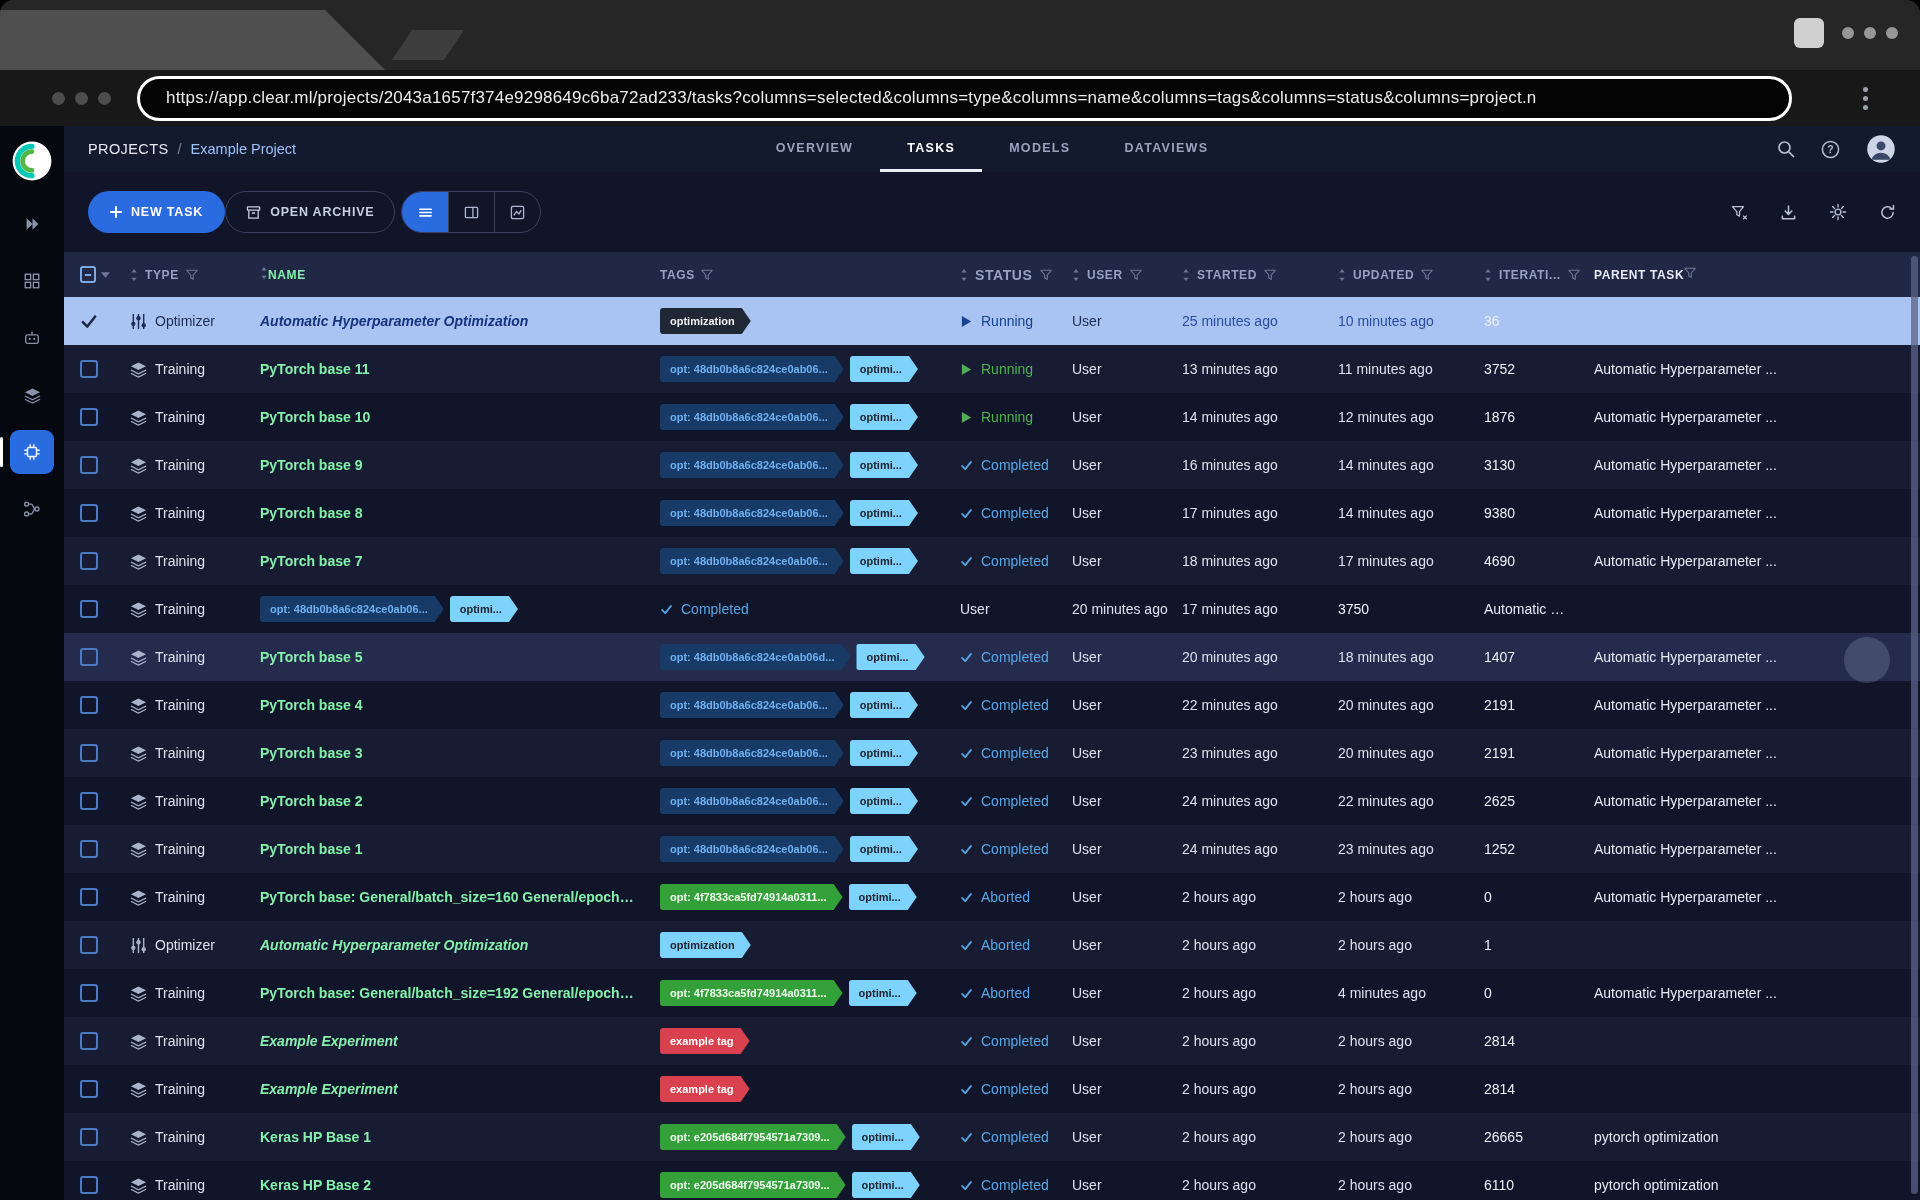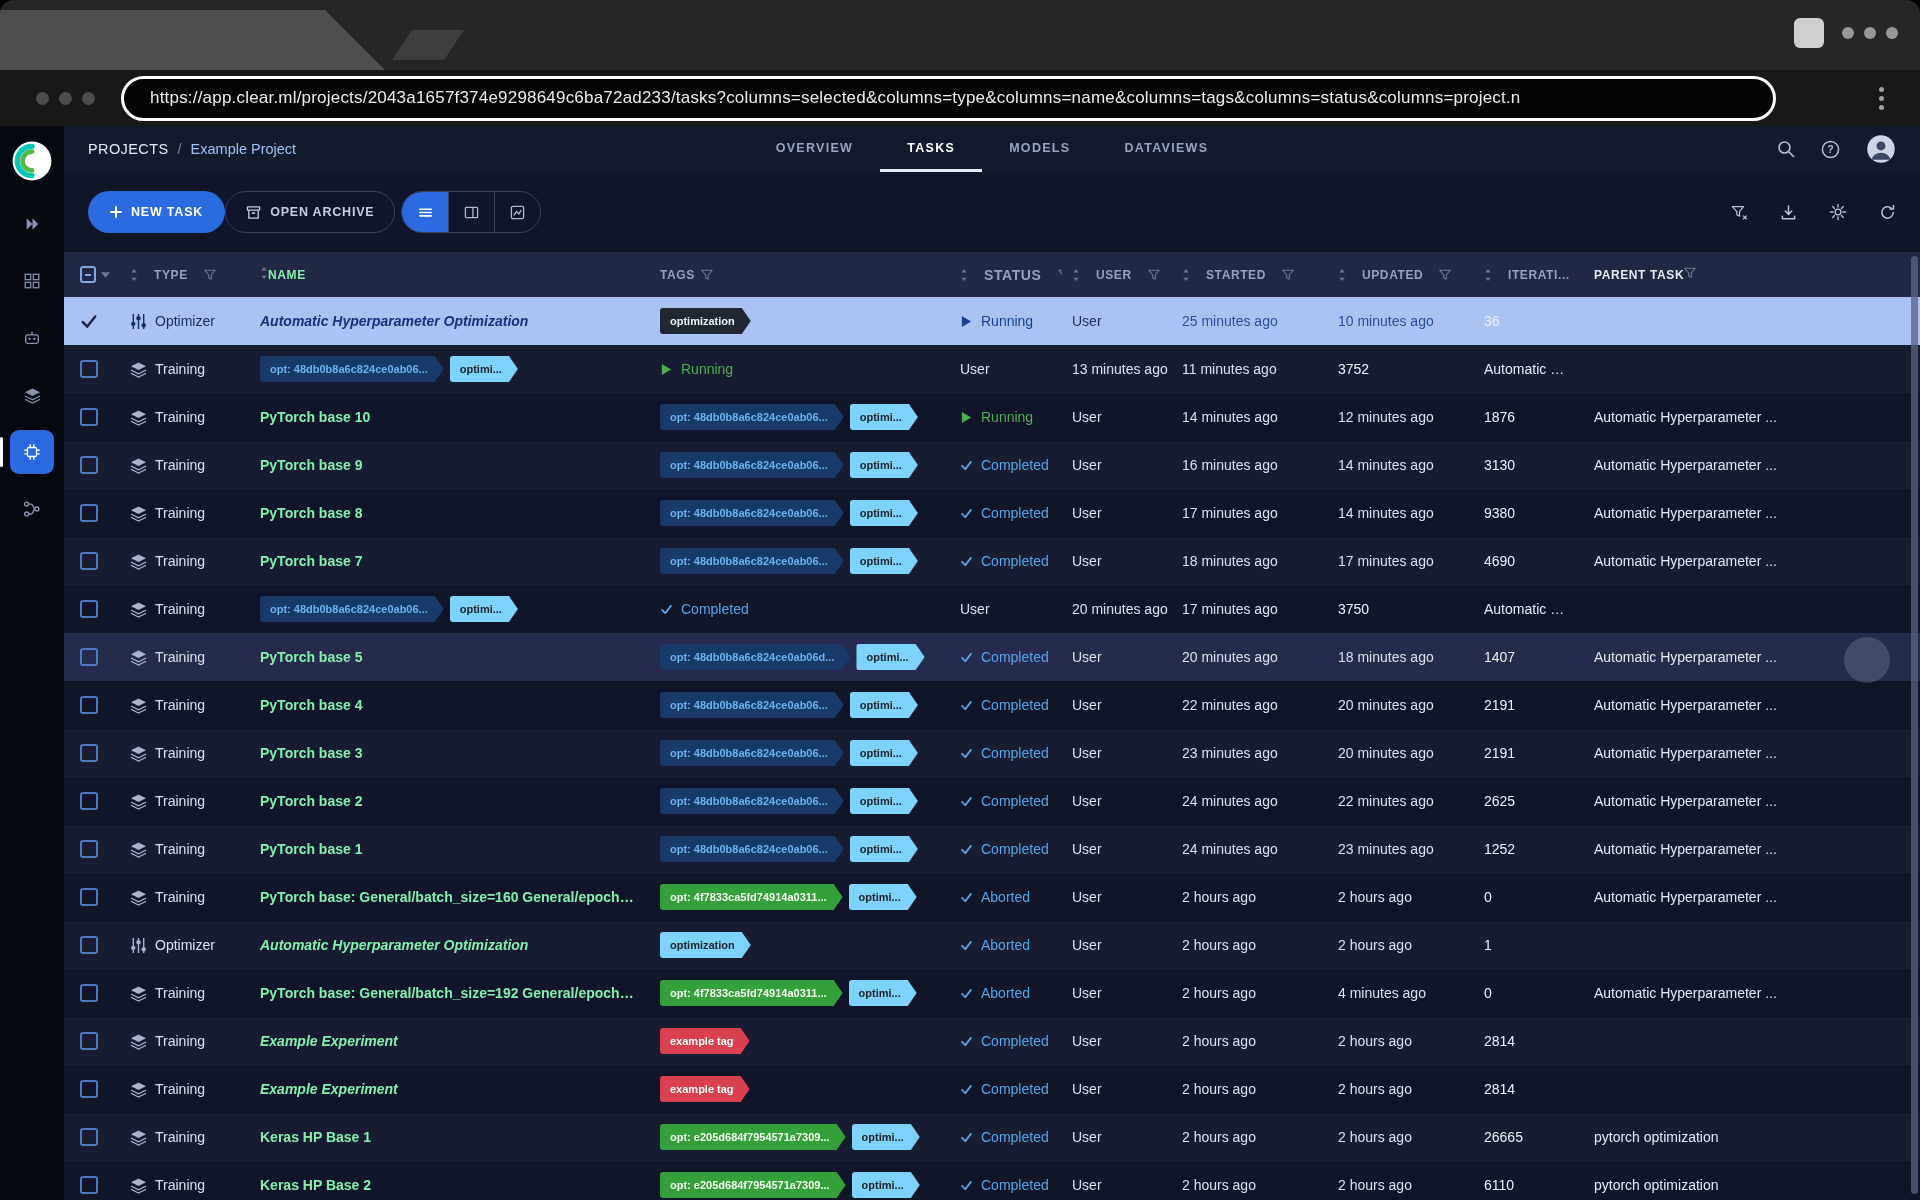--- a/index.html
+++ b/index.html
@@ -7,21 +7,21 @@
   .window{width:1920px;height:1200px;background:#10152a;border-radius:14px 14px 0 0;overflow:hidden;position:relative}
 
   
   .chrome-top{height:70px;background:#262626;position:relative}
   .tab-big{position:absolute;left:0;top:10px;width:385px;height:60px;background:#4f4f4f;clip-path:polygon(0 0,325px 0,385px 100%,0 100%)}
   .tab-small{position:absolute;left:392px;top:30px;width:72px;height:30px;background:#3e3e3e;clip-path:polygon(20px 0,100% 0,52px 100%,0 100%)}
   .chrome-right{position:absolute;right:22px;top:18px;display:flex;align-items:center;gap:18px}
   .sq-btn{width:30px;height:30px;border-radius:6px;background:#cfcfcf}
   .hdots{display:flex;gap:10px}
   .hdots i{width:12px;height:12px;border-radius:50%;background:#979797}
-  .chrome-url{height:56px;background:#181818;display:flex;align-items:center;padding:0 36px;gap:26px}
+  .chrome-url{height:56px;background:#181818;display:flex;align-items:center;padding:0 52px;gap:26px}
   .hdots.ctl i{width:13px;height:13px;background:#4d4d4d}
   .url-pill{flex:1;max-width:1655px;height:45px;border:3px solid #fff;border-radius:24px;background:#040404;display:flex;align-items:center;padding:0 26px;overflow:hidden}
   .url-text{color:#ececec;font-size:17px;white-space:nowrap;letter-spacing:.2px}
   .vdots{display:flex;flex-direction:column;gap:4px;margin-left:auto}
   .vdots i{width:5px;height:5px;border-radius:50%;background:#9aa0ab}
 
   
   .app{display:flex;height:1074px}
   .sidebar{width:64px;background:#06080f;display:flex;flex-direction:column;align-items:center;padding-top:14px;flex:none}
   .logo{width:42px;height:42px;margin-bottom:20px;display:flex;align-items:center;justify-content:center}
@@ -49,21 +49,21 @@
   .view-group{display:flex;border:1px solid #39415f;border-radius:21px;overflow:hidden;height:42px;margin-left:6px}
   .vg-btn{width:46px;display:flex;align-items:center;justify-content:center;color:#aeb8d2;border-left:1px solid #39415f}
   .vg-btn:first-child{border-left:none}
   .vg-btn.active{background:var(--accent,#2a6bdf);color:#fff}
   .toolbar-right{margin-left:auto;display:flex;align-items:center;gap:32px;color:#b9c2d8}
   .tbicon{cursor:pointer}
 
   
   .main{--cols:56px 130px 400px 300px 112px 110px 156px 146px 110px 1fr}
   .thead{display:grid;grid-template-columns:var(--cols);height:45px;align-items:center;background:#202845;color:#97a1bf;font-size:12px;font-weight:700;letter-spacing:.6px;flex:none}
-  .hcell{display:flex;align-items:center;gap:16px;padding:0 10px;white-space:nowrap;overflow:hidden;cursor:pointer}
+  .hcell{display:flex;align-items:center;gap:7px;padding:0 10px;white-space:nowrap;overflow:hidden;cursor:pointer}
   .hcell.c-sel{padding-left:16px;gap:5px}
   .cb-ind{width:17px;height:17px;border:2px solid #7fa9e0;border-radius:3px;position:relative}
   .cb-ind::after{content:"";position:absolute;left:3px;right:3px;top:5.5px;height:2px;background:#7fa9e0}
   .sort,.funnel,.caret{color:#6d7795}
   .tbody{flex:1;overflow:hidden}
   .trow{display:grid;grid-template-columns:var(--cols);height:48px;align-items:center;background:#10152a;font-size:14px;color:#dce1ee;cursor:pointer}
   .trow.alt{background:#171c33}
   .trow.hover{background:#242b4d}
   .trow.selected{background:var(--selrow,#a9c3f3);color:#1e2c55}
   .cell{padding:0 10px;display:flex;align-items:center;gap:8px;overflow:hidden;white-space:nowrap;height:48px}
@@ -470,20 +470,21 @@
             </div>
             <div class="cell c-type">
               <span class="icn ticon">
                 <svg viewBox="0 0 18 18" width="17" height="17">
                   <path d="M9 1.5L1 5.5l8 4 8-4z" fill="currentColor"></path>
                   <path d="M1 9.5l8 4 8-4M1 13l8 4 8-4" fill="none" stroke="currentColor" stroke-width="1.4"></path>
                 </svg>
               </span>
               <span>Training</span>
             </div>
+            <div class="cell c-name">PyTorch base 11</div>
             <div class="cell c-tags">
               <span class="pill tag-blue">opt: 48db0b8a6c824ce0ab06...</span>
               <span class="pill tag-gray">optimi...</span>
             </div>
             <div class="cell c-status st-running">
               <span class="icn sicon">
                 <svg viewBox="0 0 12 14" width="11" height="13" fill="currentColor">
                   <path d="M1 1l10 6-10 6z"></path>
                 </svg>
               </span>

